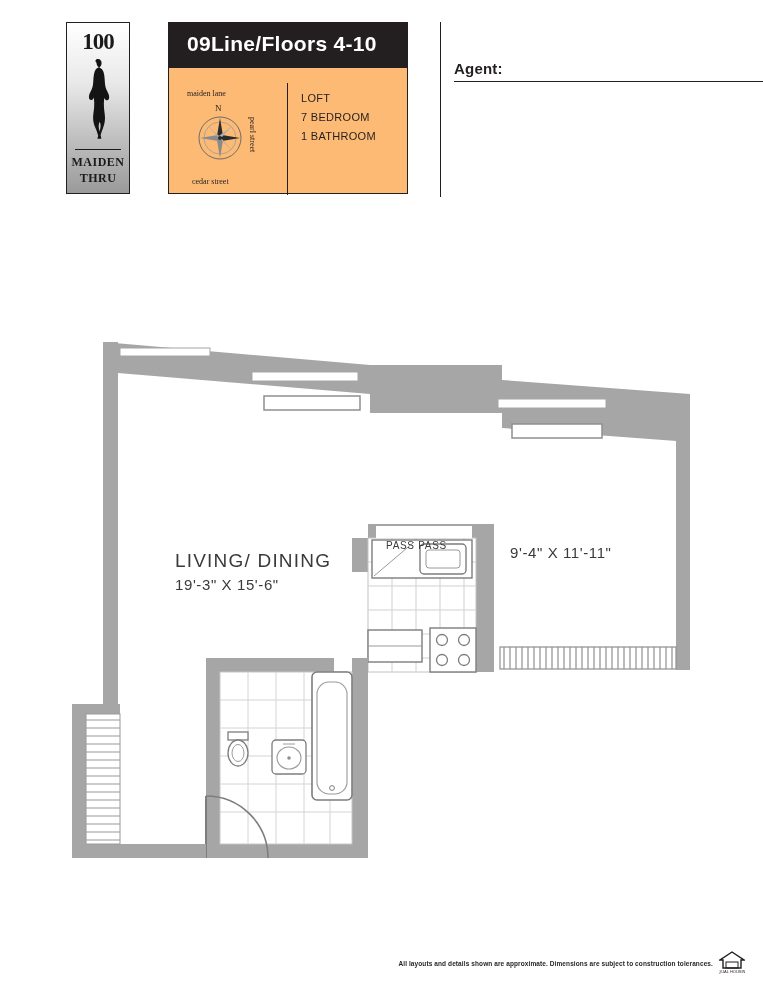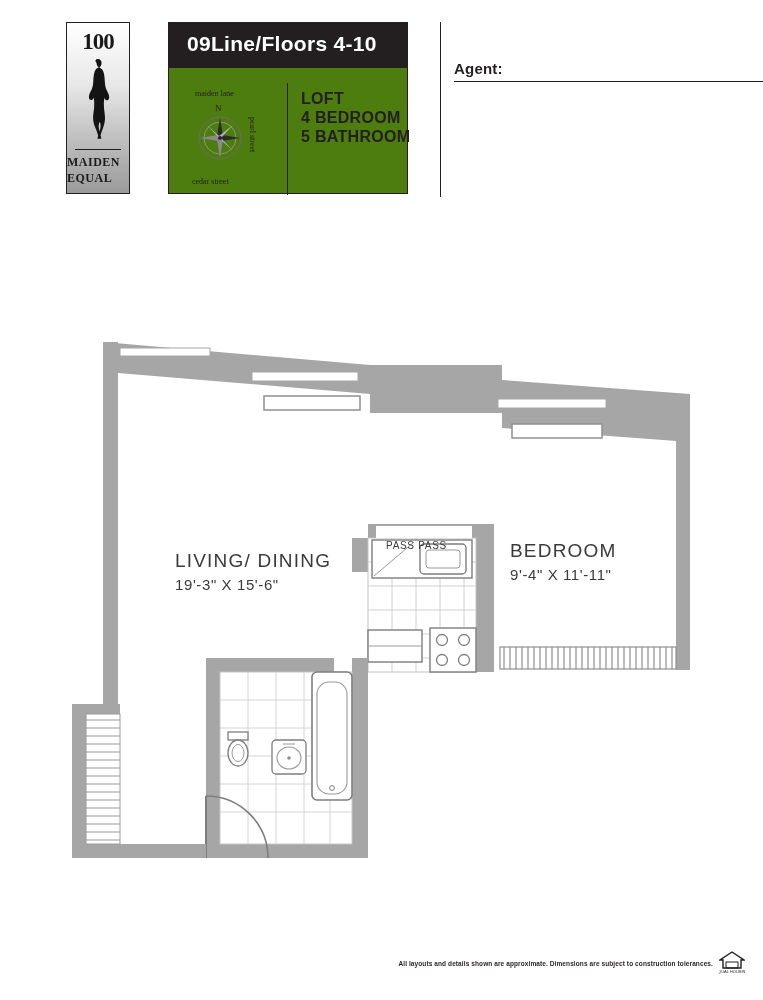--- a/index.html
+++ b/index.html
@@ -60,40 +60,40 @@
     left: 8px;
     top: 126px;
     width: 46px;
     height: 1px;
     background: #1a1a1a;
   }
   #logo-maiden, #logo-lane {
     position: absolute;
     left: 0;
     width: 62px;
-    text-align: left;
+    text-align: center;
     font-family: "Liberation Serif", serif;
     font-weight: bold;
     font-size: 12px;
     letter-spacing: 0.5px;
     color: #1a1a1a;
   }
   #logo-maiden { top: 132px; }
   #logo-lane { top: 148px; }
 
   
   #info-box {
     position: absolute;
     left: 128px;
     top: 22px;
     width: 240px;
     height: 172px;
     border: 1px solid #231f20;
     box-sizing: border-box;
-    background: #4d7c0f;
+    background: #fdba74;
   }
   #title-bar {
     position: absolute;
     left: 0; top: 0;
     width: 238px;
     height: 45px;
     background: #231f20;
   }
   #title-text {
     position: absolute;
@@ -112,21 +112,21 @@
     width: 110px;
     height: 100px;
   }
   .street-label {
     position: absolute;
     font-family: "Liberation Serif", serif;
     font-size: 8px;
     color: #231f20;
     white-space: nowrap;
   }
-  #lbl-maiden { left: 16px; top: 0px; }
+  #lbl-maiden { left: 8px; top: 0px; }
   #lbl-cedar  { left: 13px; top: 88px; }
   #lbl-pearl  {
     left: 78px; top: 28px;
     transform: rotate(90deg);
     transform-origin: left top;
   }
   #lbl-n {
     position: absolute;
     left: 36px; top: 14px;
     font-family: "Liberation Serif", serif;
@@ -147,26 +147,25 @@
     height: 112px;
     background: #231f20;
   }
   #specs {
     position: absolute;
     left: 132px;
     top: 66px;
     width: 100px;
   }
   .spec-line {
-    font-size: 16px;
+    font-size: 11px;
     line-height: 19px;
     letter-spacing: 0.3px;
     color: #231f20;
     white-space: nowrap;
-    font-weight: bold;
   }
 
   
   #form-block {
     position: absolute;
     left: 400px;
     top: 22px;
     width: 340px;
     height: 178px;
   }
@@ -263,21 +262,21 @@
 
 <div id="header">
 
   <div id="logo-block">
     <div id="logo-num">100</div>
     <svg id="logo-silhouette" viewBox="0 0 30 86">
       <path d="M15 2c2.2 0 3.6 1.8 3.6 4.1 0 2.1-1.1 3.6-2.3 4.4 1.9 .7 3.3 2.1 4.1 4.2 1.1 2.9 1.2 6.3 1.4 9.6 .2 3.4 .6 6.1 1.8 8.8 1.1 2.5 2.6 4.5 2.6 7.2 0 1.9-.9 3-2.2 3-1.4 0-2.2-1.1-2.7-2.6-.5 3.4-.6 7-.3 10.4 .3 3.7 1 6.7 1 10.2 0 4-1 7.2-2.3 10.6-1.2 3.1-2.4 6.2-2.7 9.8h-2.6c.9-3.4 2.1-6.4 2.8-9.6 .6-2.7 .6-5.1-.5-7.3-1.1 2.2-1.2 4.6-.7 7.3 .6 3.2 1.7 6.2 2.4 9.6h-2.7c-.4-3.6-1.6-6.7-2.8-9.8C11.1 68.2 10.1 65 10.1 61c0-3.5 .7-6.5 1-10.2 .3-3.4 .2-7-.3-10.4-.5 1.5-1.3 2.6-2.7 2.6-1.3 0-2.2-1.1-2.2-3 0-2.7 1.5-4.7 2.6-7.2 1.2-2.7 1.6-5.4 1.8-8.8 .2-3.3 .3-6.7 1.4-9.6 .8-2.1 2.2-3.5 4.1-4.2-1.2-.8-2.3-2.3-2.3-4.4C11.4 3.8 12.8 2 15 2z" fill="#141414"></path>
     </svg>
     <div id="logo-rule"></div>
     <div id="logo-maiden">MAIDEN</div>
-    <div id="logo-lane">EQUAL</div>
+    <div id="logo-lane">THRU</div>
   </div>
 
   <div id="info-box">
     <div id="title-bar">
       <div id="title-text">09Line/Floors 4-10</div>
     </div>
 
     <div id="compass-wrap">
       <div class="street-label" id="lbl-maiden">maiden lane</div>
       <div class="street-label" id="lbl-cedar">cedar street</div>
@@ -295,22 +294,22 @@
         <polygon points="36,10 25,22 23,23 22,21" fill="#b0b0b0"></polygon>
         <polygon points="10,36 21,25 23,23 22,24" fill="#b0b0b0"></polygon>
         <circle cx="23" cy="23" r="2" fill="#2b2b2b"></circle>
       </svg>
     </div>
 
     <div id="vdivider"></div>
 
     <div id="specs">
       <div class="spec-line">LOFT</div>
-      <div class="spec-line">4 BEDROOM</div>
-      <div class="spec-line">5 BATHROOM</div>
+      <div class="spec-line">7 BEDROOM</div>
+      <div class="spec-line">1 BATHROOM</div>
     </div>
   </div>
 
   <div id="form-block">
     <div id="form-vline"></div>
 
     <div class="form-row" style="top:26px;">
       <span class="form-label">Agent:</span>
       <span class="form-line"></span>
     </div>
@@ -475,21 +474,20 @@
 
   </svg>
 
   
   <div class="room-label" style="left:175px; top:340px; width:160px;">
     <div class="room-name">LIVING/ DINING</div>
     <div class="room-dims">19'-3" X 15'-6"</div>
   </div>
 
   <div class="room-label" style="left:510px; top:330px; width:160px;">
-    <div class="room-name">BEDROOM</div>
     <div class="room-dims">9'-4" X 11'-11"</div>
   </div>
 
   <div id="pass-thru-label">PASS PASS</div>
 </div>
 
 <div id="footer">
   <div id="disclaimer">All layouts and details shown are approximate. Dimensions are subject to construction tolerances.</div>
   <svg id="eho-icon" viewBox="0 0 26 24">
     <path d="M13 2 L25 10 L22 10 L22 18 L4 18 L4 10 L1 10 Z" fill="none" stroke="#231f20" stroke-width="1.4"></path>

